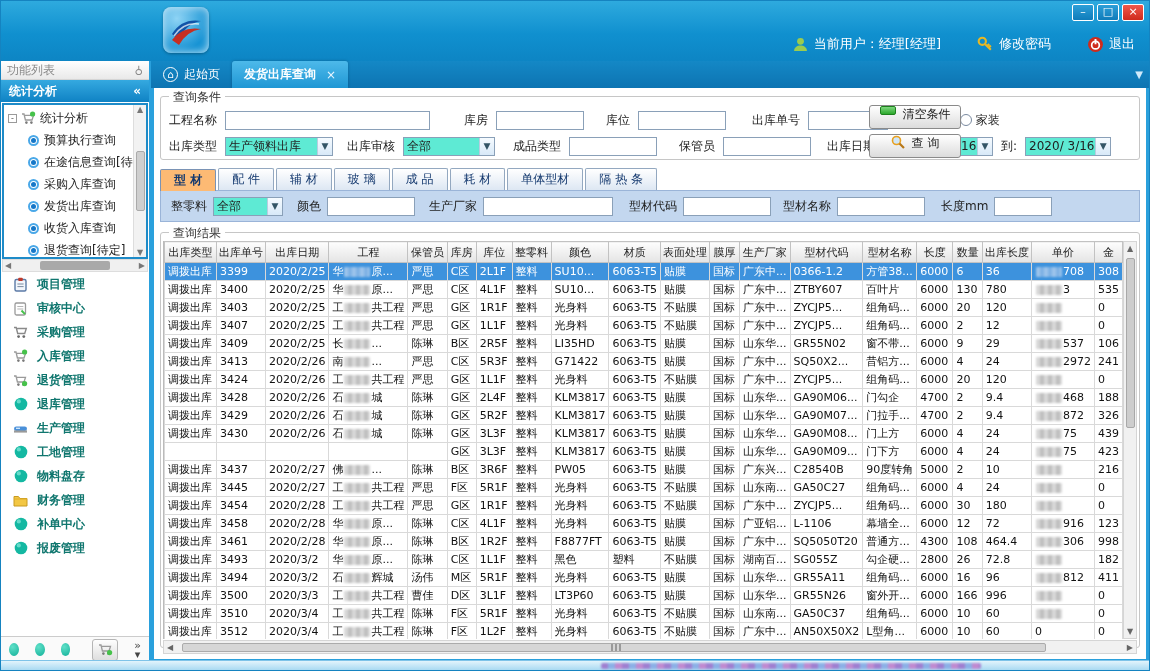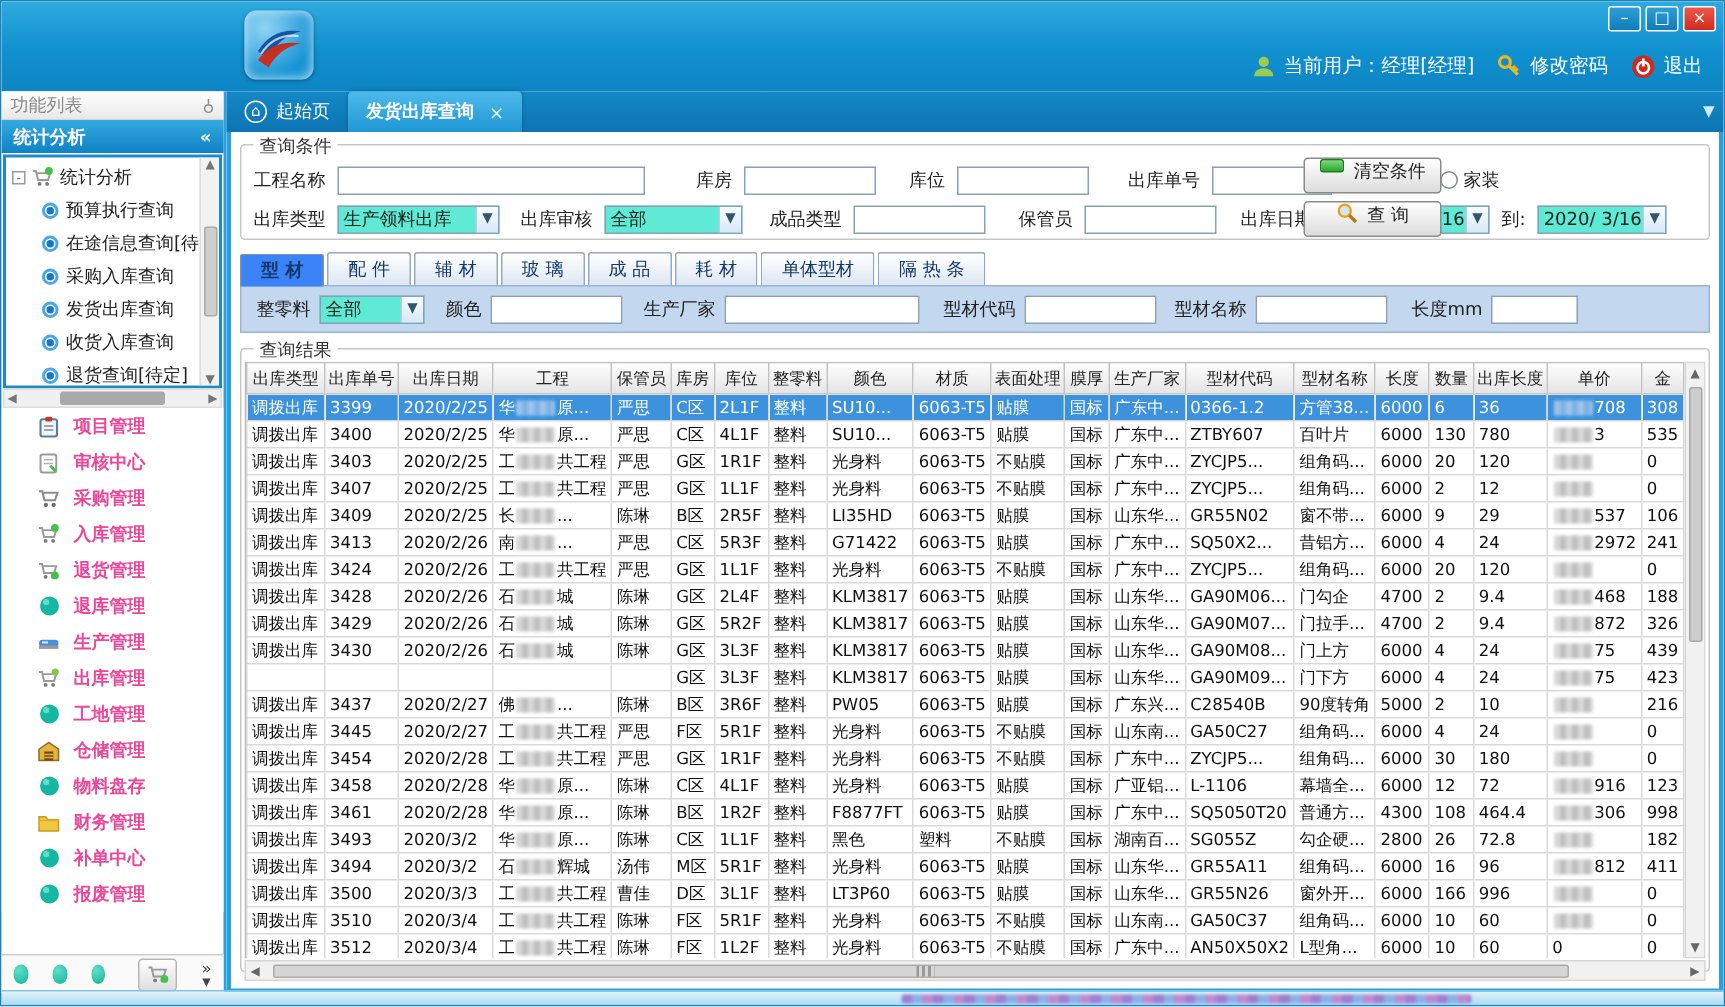--- a/index.html
+++ b/index.html
@@ -12,21 +12,21 @@
     background:linear-gradient(#2eaade,#1090cf 55%,#0d85c4); }
   .logo-area { position:absolute; left:10px; top:6px; display:flex; align-items:center; gap:10px;flex-direction:column; }
   .logo-badge { width:46px; height:46px; border-radius:8px; background:radial-gradient(circle at 30% 25%, #8fd4f5, #1693d4 70%);
     box-shadow:0 0 8px rgba(255,255,255,.8) inset,0 1px 3px rgba(0,0,0,.3); display:flex; align-items:center; justify-content:center; }
   .app-title { color:#fff; font-size:27px; font-weight:bold; letter-spacing:2px;
     text-shadow:0 0 7px rgba(255,255,255,.75),1px 2px 2px rgba(0,40,80,.45); }
   .win-controls { position:absolute; top:3px; right:5px; display:flex; gap:3px; }
   .wc { width:22px; height:17px; border:1px solid #fff; background:linear-gradient(#2d9fd8,#0f7cba); color:#fff;
     font-size:11px; line-height:14px; text-align:center; border-radius:2px; cursor:default; }
   .wc-close { background:linear-gradient(#f0584a,#cf2b1d); }
-  .hdr-user { position:absolute; right:14px; top:34px; display:flex; align-items:center; gap:1px; color:#fff; font-size:13px; }
+  .hdr-user { position:absolute; right:14px; top:34px; display:flex; align-items:center; gap:22px; color:#fff; font-size:13px; }
   .hdr-user .grp { display:flex; align-items:center; gap:5px; margin-left:14px; }
 
   
   .sidebar { position:absolute; left:0; top:60px; width:150px; height:601px; background:#fff; border-right:2px solid #2aa0dc; }
   .func-bar { height:19px; background:linear-gradient(#ffffff,#e9e9e9); border-bottom:1px solid #d5d5d5;
     color:#8a8a8a; padding:2px 6px; display:flex; justify-content:space-between; align-items:center; }
   .pin { color:#8a8a8a; font-size:11px; transform:rotate(180deg); display:inline-block; }
   .section-bar { height:22px; background:linear-gradient(#35a9e0,#0f82c4); color:#fff; font-weight:bold;
     padding:3px 8px; display:flex; justify-content:space-between; align-items:center; }
   .tree-panel { margin:1px 1px 0; border:2px solid #1e8bc8; height:156px; background:#fff; position:relative; overflow:hidden; }
@@ -36,21 +36,21 @@
   .tree-item { display:flex; align-items:center; gap:5px; height:22px; padding-left:20px; white-space:nowrap; }
   .bullet { width:11px; height:11px; border-radius:50%; background:#fff; border:2px solid #4aa8e8; position:relative; flex:0 0 11px; }
   .bullet::after { content:""; position:absolute; left:1px; top:1px; width:5px; height:5px; border-radius:50%; background:#1677c8; }
   .tree-vscroll { position:absolute; right:0; top:0; bottom:0; width:13px; background:#f2f2f2; border-left:1px solid #ddd;
     display:flex; flex-direction:column; justify-content:space-between; align-items:center; font-size:8px; color:#777; }
   .tree-vscroll .thumb { width:9px; height:60px; background:#cfcfcf; border:1px solid #aaa; border-radius:2px; }
   .tree-hscroll { height:13px; margin:0 1px; background:#f0f0f0; border:1px solid #ddd; position:relative;
     display:flex; align-items:center; justify-content:space-between; font-size:8px; color:#777; padding:0 2px; }
   .tree-hscroll .thumb { width:70px; height:9px; background:#a9a9a9; border-radius:2px; }
   .menu-list { background:#fff; }
-  .menu-item { height:24px; display:flex; align-items:center; gap:9px; padding-left:12px; font-weight:bold; color:#ec4899; cursor:default;margin-left:12px; }
+  .menu-item { height:24px; display:flex; align-items:center; gap:9px; padding-left:12px; font-weight:bold; color:#0f766e; cursor:default; }
   .mi { width:15px; height:15px; display:inline-flex; align-items:center; justify-content:center; }
   .side-bottom { position:absolute; bottom:0; left:0; right:0; height:26px; border-top:1px solid #ccc; background:#fafafa;
     display:flex; align-items:center; gap:16px; padding:0 8px; }
   .dotbtn { width:13px; height:13px; border-radius:50%; background:radial-gradient(circle at 35% 30%,#5fe0c8,#12b099); }
   .cartbtn { width:34px; height:22px; border:1px solid #b5b5b5; border-radius:3px; background:linear-gradient(#fefefe,#dedede);
     display:flex; align-items:center; justify-content:center; margin-left:6px; }
   .chev { color:#444; font-size:11px; line-height:9px; text-align:center; }
 
   
   .main { position:absolute; left:150px; top:60px; right:0; height:601px; }
@@ -81,21 +81,21 @@
     height:24px; width:92px; display:flex; align-items:flex-start; justify-content:center; gap:7px; font-size:12px; color:#222; }
   .btn-clear { right:178px; top:8px; }
   .btn-search { right:178px; top:37px; }
   .clr-ic { width:16px; height:9px; background:linear-gradient(#7ed77e,#2ca82c); border:1px solid #1d801d; border-radius:2px; }
 
   
   .tabcontrol { margin:8px 6px 0; }
   .mtabs { display:flex; height:22px; }
   .mtab { padding:2px 13px; border:1px solid #93a8c0; border-bottom:none; border-radius:2px 2px 0 0; margin-right:2px;
     background:linear-gradient(#ffffff,#dde7f3); color:#13386e; font-size:12px; }
-  .mtab.active { background:#3b82f6; font-weight:bold; position:relative; top:1px; border-color:#7a93b5; }
+  .mtab.active { background:#fdba74; font-weight:bold; position:relative; top:1px; border-color:#7a93b5; }
   .subfilter { background:#c3d7ef; border:1px solid #9ab4d8; height:32px; display:flex; align-items:center; gap:6px; padding:0 10px; white-space:nowrap; }
 
   
   .r-group { margin:10px 6px 0; height:416px; padding:8px 2px 2px; }
   .grid-zone { position:relative; height:398px; overflow:hidden; }
   .grid-viewport { position:absolute; left:0; top:0; right:14px; bottom:0; overflow:hidden; border-left:1px solid #bbb; }
   table.grid { border-collapse:collapse; table-layout:fixed; }
   .grid th { background:linear-gradient(#fdfdfd,#e4e4e4); border:1px solid #c2c2c2; height:21px; font-weight:normal;
     font-size:11px; text-align:center; overflow:hidden; white-space:nowrap; padding:0 2px; }
   .grid td { border:1px solid #d9d9d9; height:18px; padding:0 3px; overflow:hidden; white-space:nowrap; font-size:11px; color:#111; }
@@ -293,47 +293,26 @@
             <svg width="15" height="15" viewBox="0 0 15 15">
               <rect x="1" y="5.5" width="13" height="4.6" rx="2.3" fill="#4a90d9"></rect>
               <rect x="1" y="9.4" width="13" height="2.2" fill="#9a9a9a"></rect>
               <rect x="3" y="6.6" width="4" height="1.4" fill="#cfe4f8"></rect>
             </svg>
           </span>
           <span>生产管理</span>
         </div>
         <div class="menu-item">
           <span class="mi">
-            <svg width="15" height="15" viewBox="0 0 15 15">
-              <path d="M1 3h2l1.4 6h6.6l1.5-4.6H4" fill="none" stroke="#9a9a9a" stroke-width="1.3"></path>
-              <circle cx="5.4" cy="11.6" r="1.3" fill="#7a7a7a"></circle>
-              <circle cx="10.4" cy="11.6" r="1.3" fill="#7a7a7a"></circle>
-              <circle cx="11.8" cy="3" r="2.4" fill="#8bc34a"></circle>
-            </svg>
-          </span>
-          <span>出库管理</span>
-        </div>
-        <div class="menu-item">
-          <span class="mi">
             <svg width="14" height="14" viewBox="0 0 14 14">
               <circle cx="7" cy="7" r="6.3" fill="#14b8a2"></circle>
               <circle cx="4.8" cy="4.4" r="2.1" fill="#79e3d4" opacity=".8"></circle>
             </svg>
           </span>
           <span>工地管理</span>
-        </div>
-        <div class="menu-item">
-          <span class="mi">
-            <svg width="15" height="15" viewBox="0 0 15 15">
-              <path d="M1 6.5 7.5 2 14 6.5V14H1z" fill="#e8b23e" stroke="#8a6d1f"></path>
-              <rect x="4.5" y="8" width="6" height="6" fill="#6d4e16"></rect>
-              <path d="M4.5 10h6M4.5 12h6" stroke="#e8b23e"></path>
-            </svg>
-          </span>
-          <span>仓储管理</span>
         </div>
         <div class="menu-item">
           <span class="mi">
             <svg width="14" height="14" viewBox="0 0 14 14">
               <circle cx="7" cy="7" r="6.3" fill="#14b8a2"></circle>
               <circle cx="4.8" cy="4.4" r="2.1" fill="#79e3d4" opacity=".8"></circle>
             </svg>
           </span>
           <span>物料盘存</span>
         </div>

